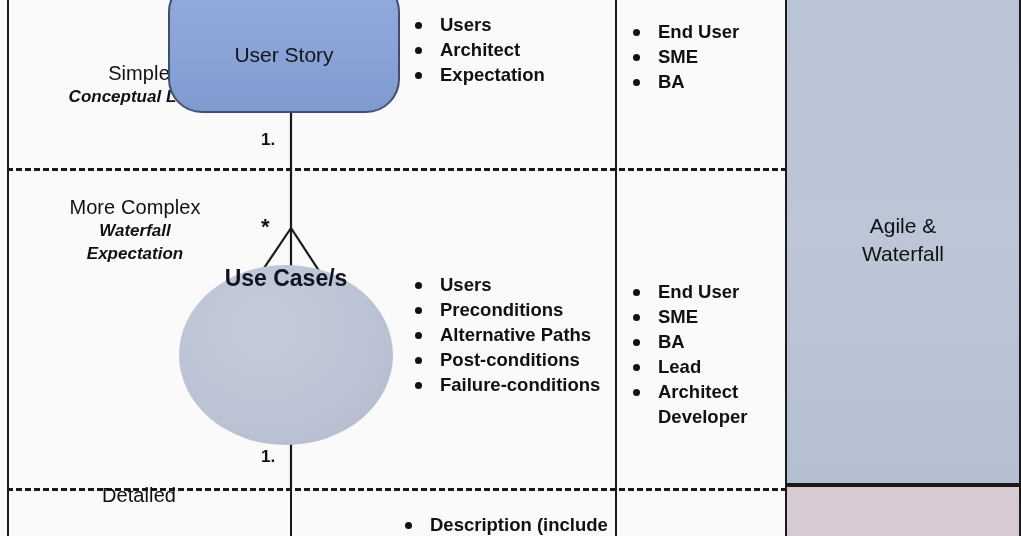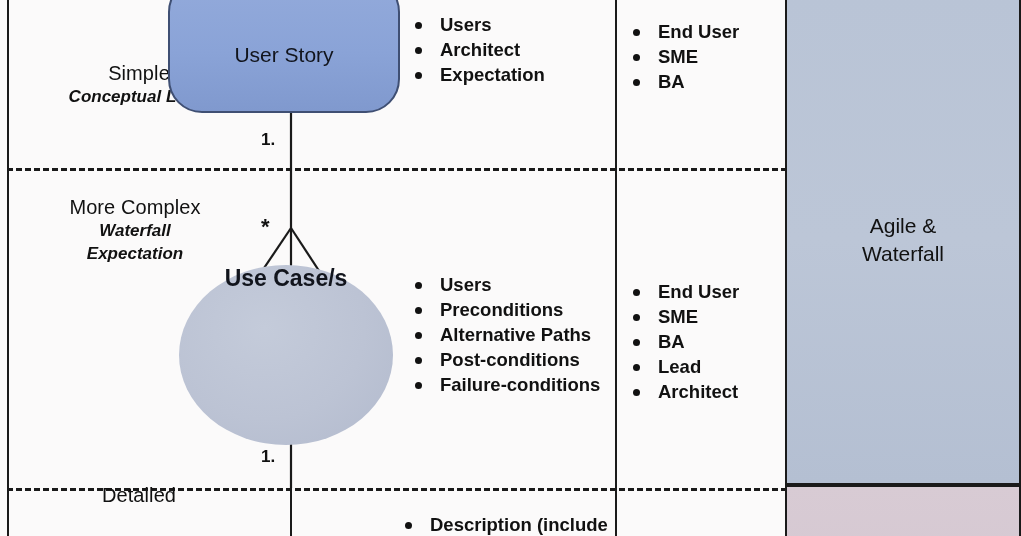--- a/index.html
+++ b/index.html
@@ -236,20 +236,21 @@
     <li>Post-conditions</li>
     <li>Failure-conditions</li>
   </ul>
 
   <ul class="bullets" style="left:631px;top:279px;">
     <li>End User</li>
     <li>SME</li>
     <li>BA</li>
     <li>Lead</li>
     <li>Architect</li>
+    <li class="cont">Developer</li>
   </ul>
 
   <div class="level-label" style="left:14px;top:484px;width:250px;">
     <div class="level-title">Detailed</div>
   </div>
 
   <ul class="bullets" style="left:403px;top:512px;">
     <li>Description (include</li>
   </ul>
 

